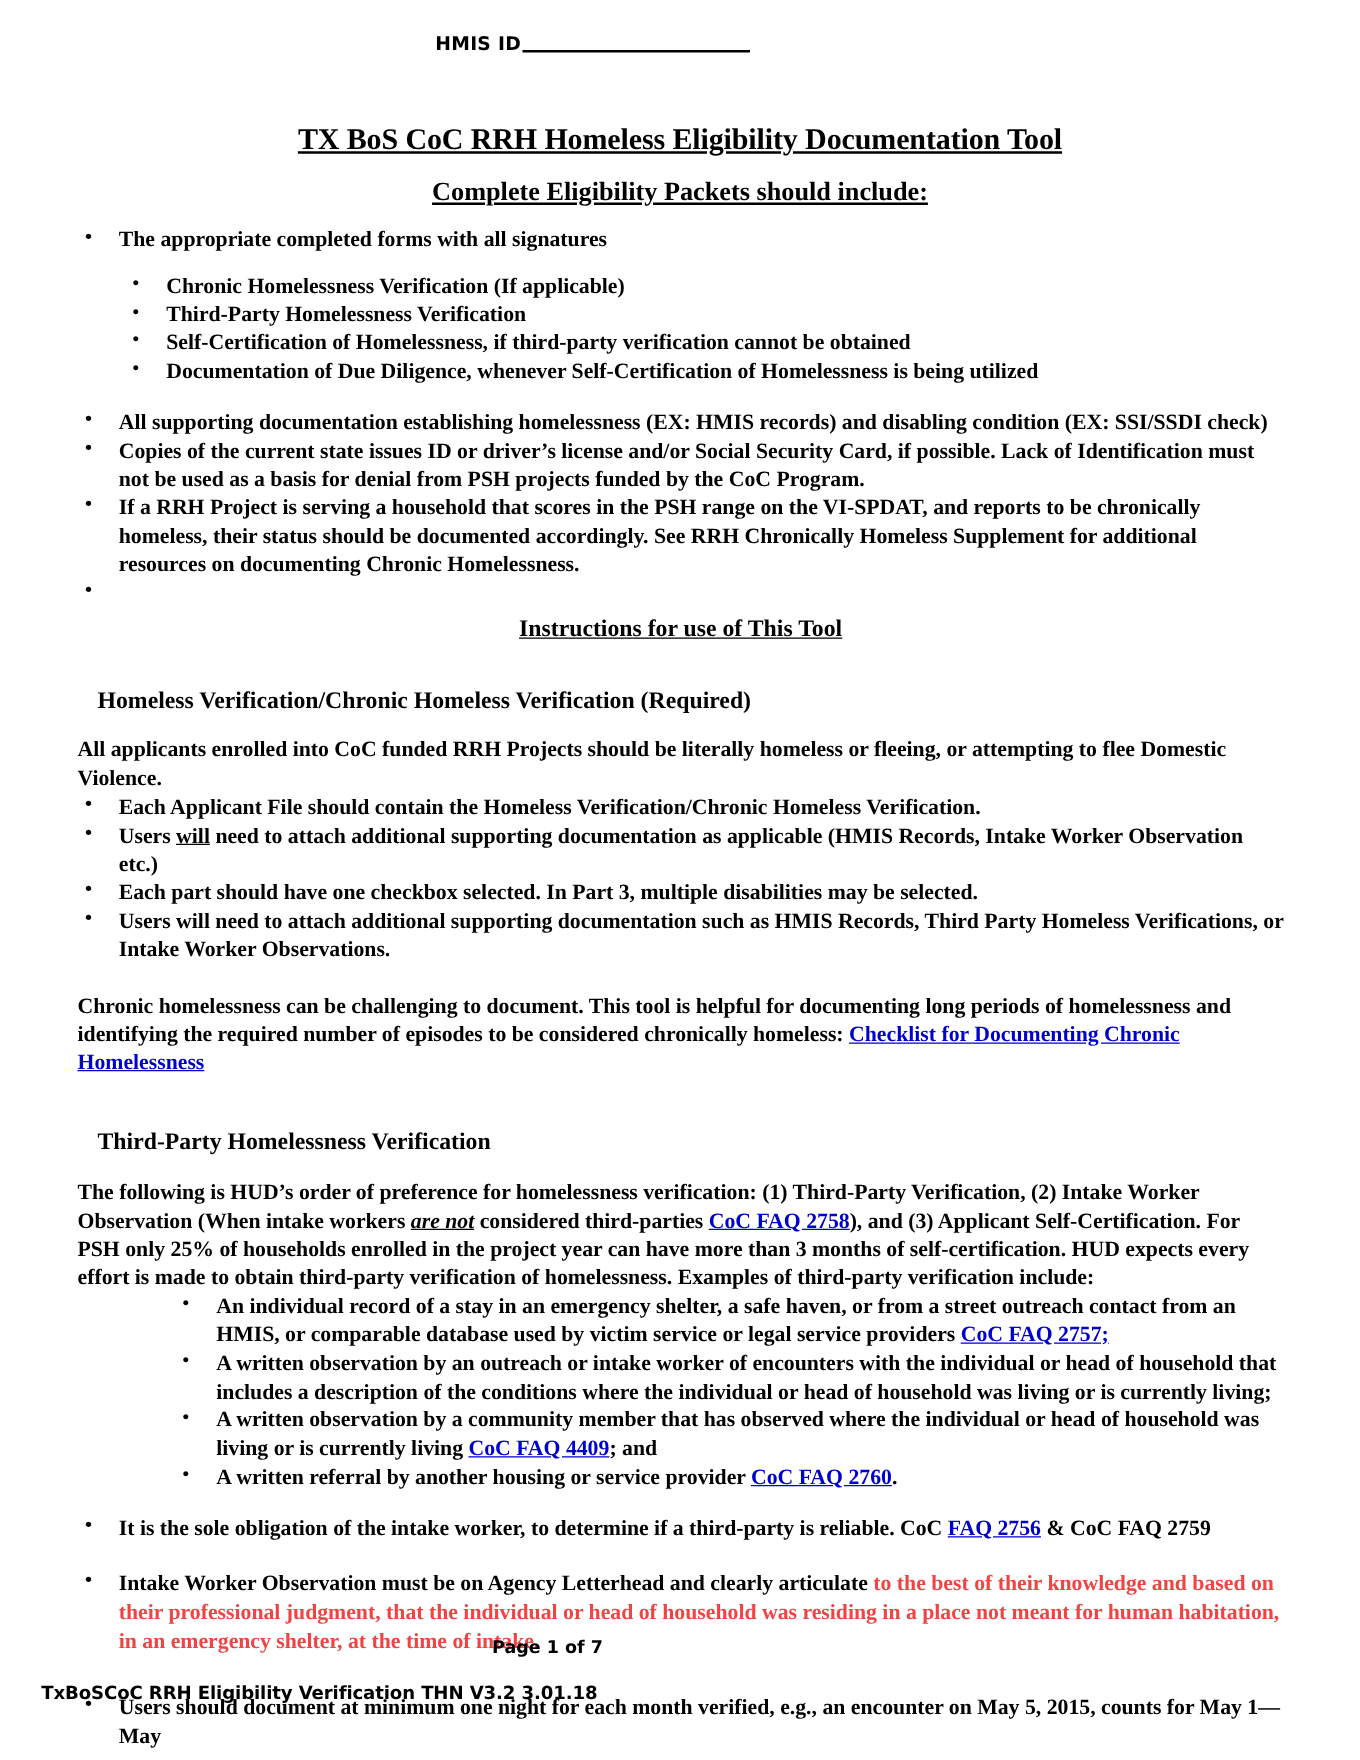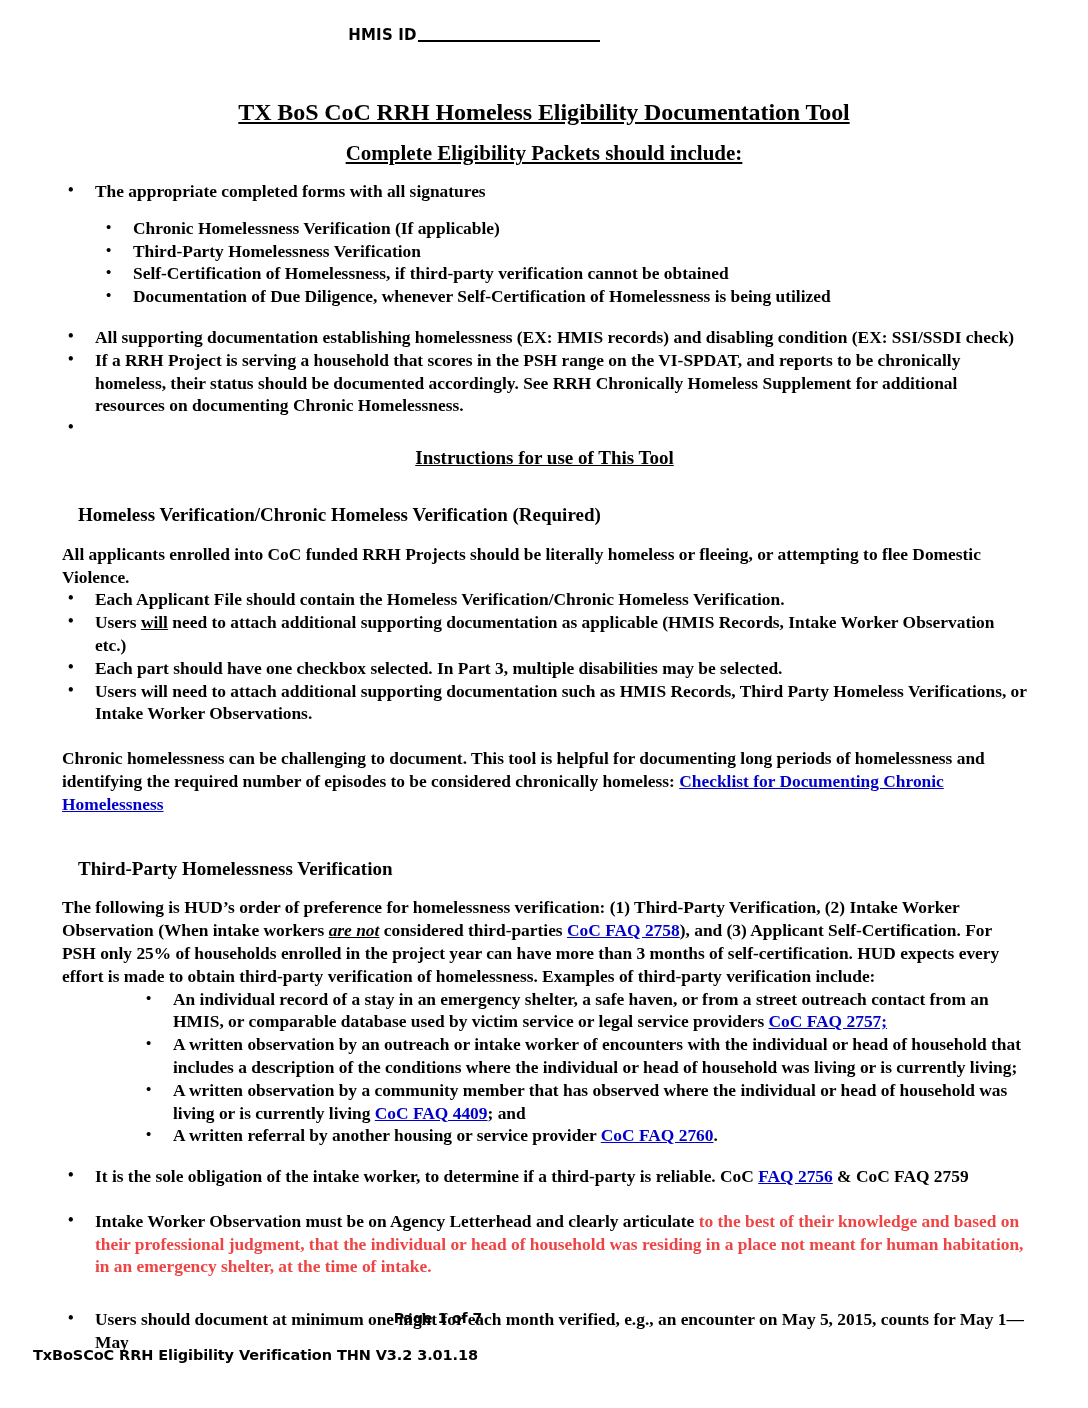--- a/index.html
+++ b/index.html
@@ -205,20 +205,21 @@
       <li>Chronic Homelessness Verification (If applicable)</li>
       <li>Third-Party Homelessness Verification</li>
       <li>Self-Certification of Homelessness, if third-party verification cannot be obtained</li>
       <li>Documentation of Due Diligence, whenever Self-Certification of Homelessness is being utilized</li>
     </ul>
 
     <div class="spacer-18"></div>
 
     <ul class="lvl1">
       <li>All supporting documentation establishing homelessness (EX: HMIS records) and disabling condition (EX: SSI/SSDI check)</li>
+      <li>Copies of the current state issues ID or driver’s license and/or Social Security Card, if possible. Lack of Identification must not be used as a basis for denial from PSH projects funded by the CoC Program.</li>
       <li>If a RRH Project is serving a household that scores in the PSH range on the VI-SPDAT, and reports to be chronically homeless, their status should be documented accordingly.  See RRH Chronically Homeless Supplement for additional resources on documenting Chronic Homelessness.</li>
       <li class="empty-bullet"></li>
     </ul>
 
     <div class="spacer-8"></div>
 
     <div class="section-title-center">Instructions for use of This Tool</div>
 
     <div class="spacer-18"></div>
 

